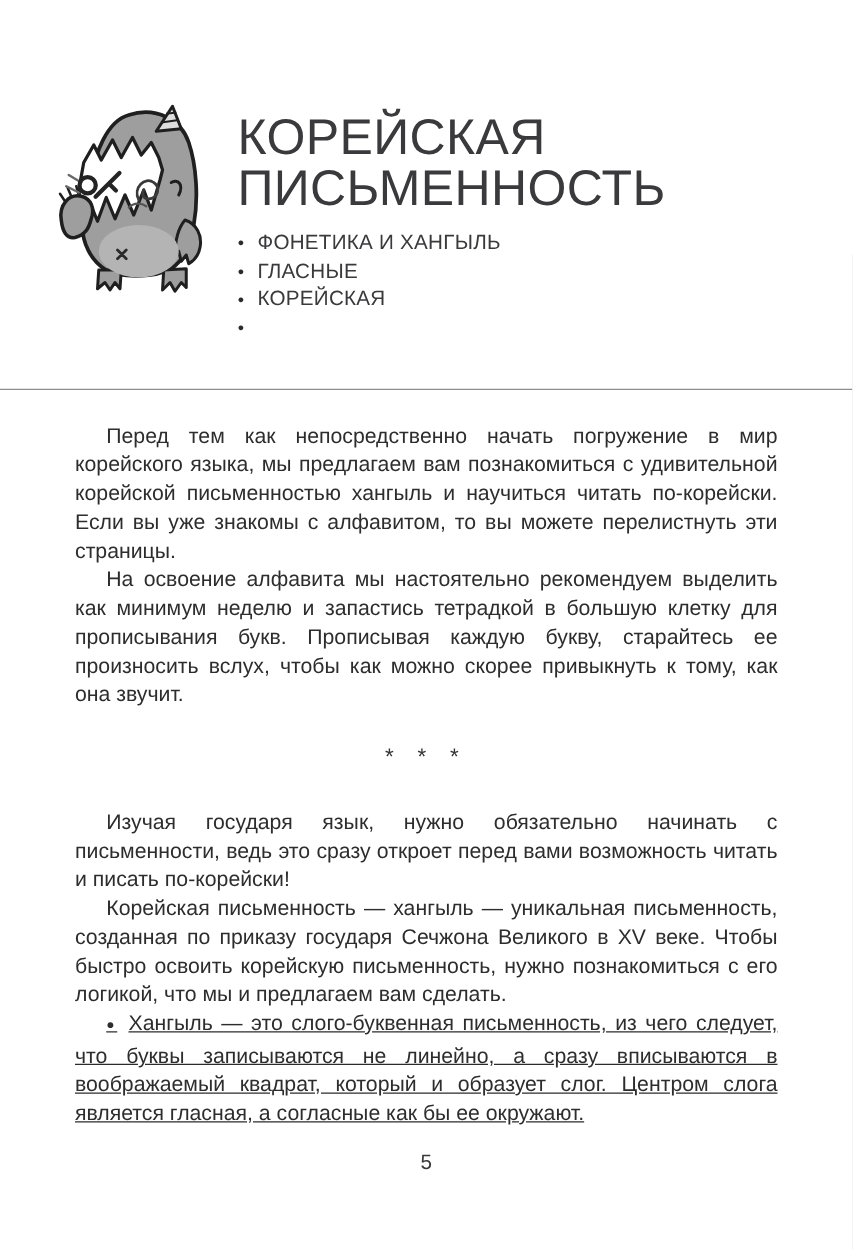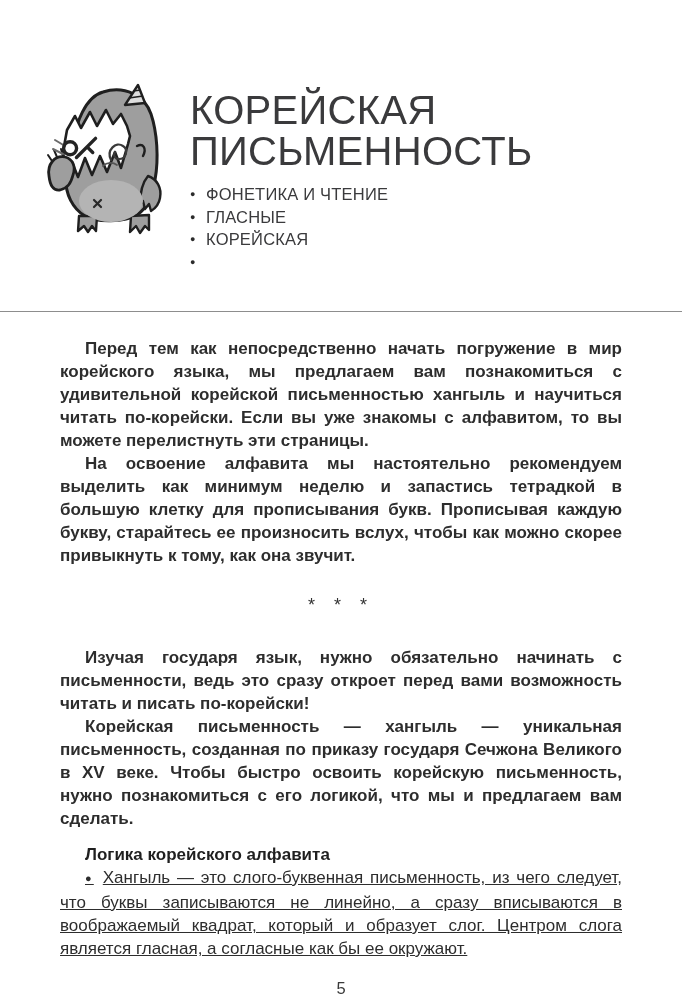--- a/index.html
+++ b/index.html
@@ -37,21 +37,21 @@
   .rule{
     position:absolute;left:0;top:311px;width:682px;
     border:none;margin:0;border-top:1.5px solid #8d8d8d;
   }
   
   .body-text{
     position:absolute;left:60px;top:337px;width:562px;
     font-size:17px;line-height:23px;text-align:justify;
     color:#2d2d2d;
   }
-  .para{margin:0;text-indent:25px;font-weight:bold;}
+  .para{margin:0;text-indent:25px;}
   .stars{
     text-align:center;text-indent:0;
     margin:27px 0 29px;font-size:18px;letter-spacing:7px;
     color:#333;
   }
   .subhead{
     font-size:17px;line-height:23px;margin:13px 0 0;
     text-indent:25px;font-weight:700;text-align:left;color:#1f1f1f;
   }
   .bullet-para{margin:0;text-indent:25px;text-decoration:underline;}
@@ -105,21 +105,21 @@
       </g>
     </svg>
   </div>
 
   <div class="title-block">
     <div class="title-line">КОРЕЙСКАЯ</div>
     <div class="title-line">ПИСЬМЕННОСТЬ</div>
     <ul class="topics">
       <li>
         <span class="blt">●</span>
-        <span>ФОНЕТИКА И ЧТЕНИЕ</span>
+        <span>ФОНЕТИКА И ХАНГЫЛЬ</span>
       </li>
       <li>
         <span class="blt">●</span>
         <span>ГЛАСНЫЕ</span>
       </li>
       <li>
         <span class="blt">●</span>
         <span>КОРЕЙСКАЯ</span>
       </li>
       <li>
@@ -129,20 +129,19 @@
   </div>
 
   <hr class="rule">
 
   <main class="body-text">
     <p class="para">Перед тем как непосредственно начать погружение в мир корейского языка, мы предлагаем вам познакомиться с удивительной корейской письменностью хангыль и научиться читать по-корейски. Если вы уже знакомы с алфавитом, то вы можете перелистнуть эти страницы.</p>
     <p class="para">На освоение алфавита мы настоятельно рекомендуем выделить как минимум неделю и запастись тетрадкой в большую клетку для прописывания букв. Прописывая каждую букву, старайтесь ее произносить вслух, чтобы как можно скорее привыкнуть к тому, как она звучит.</p>
     <div class="stars">* * *</div>
     <p class="para">Изучая государя язык, нужно обязательно начинать с письменности, ведь это сразу откроет перед вами возможность читать и писать по-корейски!</p>
     <p class="para">Корейская письменность — хангыль — уникальная письменность, созданная по приказу государя Сечжона Великого в XV веке. Чтобы быстро освоить корейскую письменность, нужно познакомиться с его логикой, что мы и предлагаем вам сделать.</p>
-    <h2 class="subhead">Логика корейского алфавита</h2>
     <p class="bullet-para">
       <span class="blt2">●</span><span>Хангыль — это слого-буквенная письменность, из чего следует, что буквы записываются не линейно, а сразу вписываются в воображаемый квадрат, который и образует слог. Центром слога является гласная, а согласные как бы ее окружают.</span>
     </p>
     <div class="page-number">5</div>
   </main>
 
 </div>
 
 </body></html>

